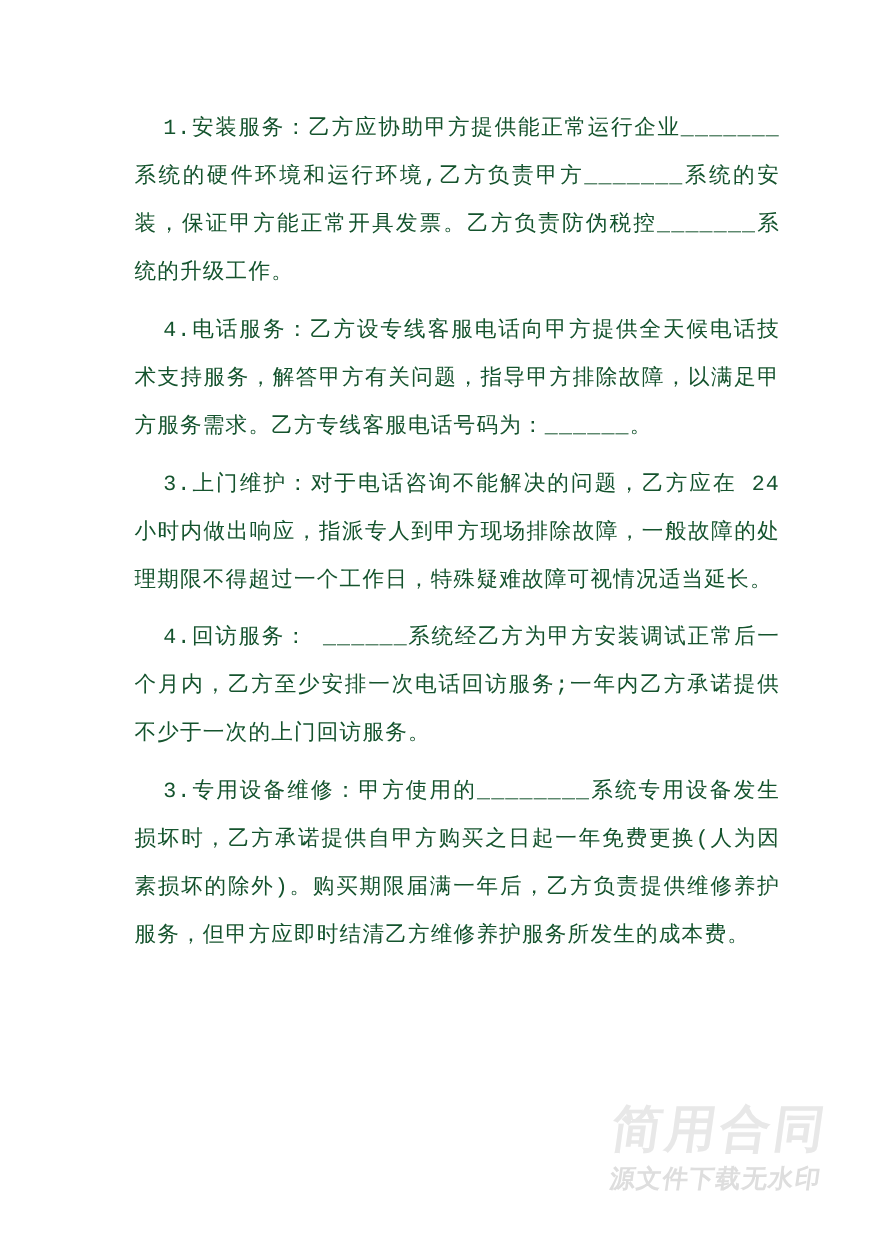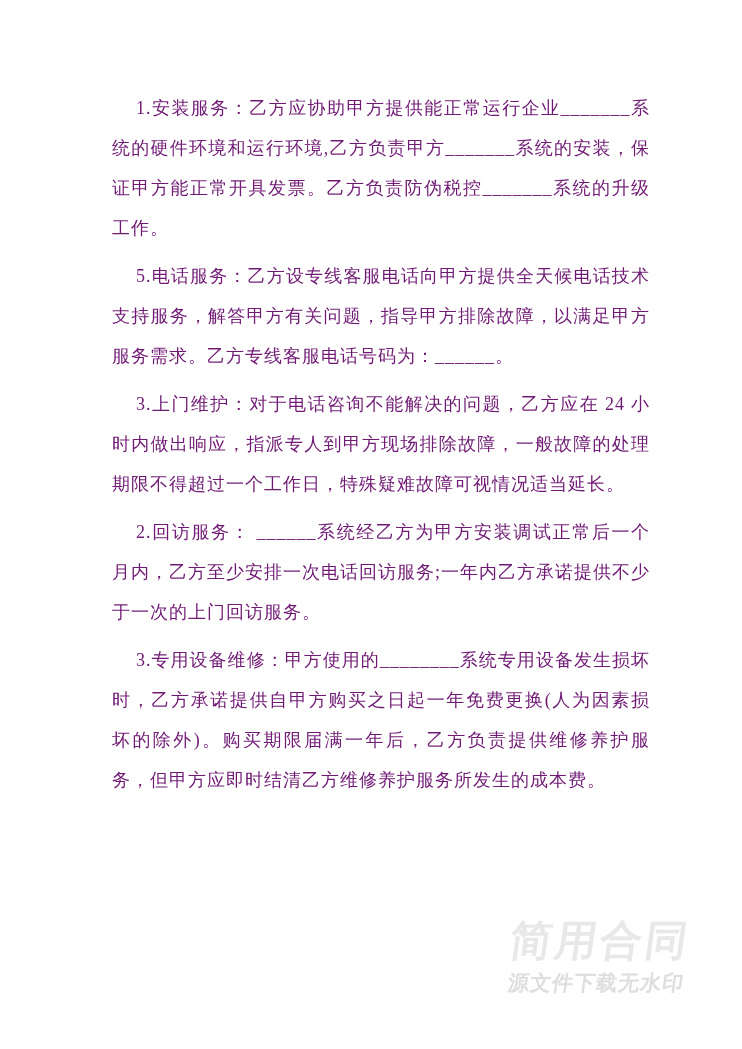--- a/index.html
+++ b/index.html
@@ -19,21 +19,22 @@
     top: 0; left: 0;
     width: 742px;
     height: 1049px;
     background: #ffffff;
   }
   .doc-body {
     position: absolute;
     top: 88px;
     left: 112px;
     width: 538px;
-    color: #701a75;
+    color: #14532d;
+    font-family: Liberation Mono, monospace;
   }
   .clause {
     margin: 0 0 8px 0;
     font-size: 18px;
     line-height: 40px;
     letter-spacing: 1px;
     text-align: justify;
     text-indent: 24px;
     word-break: break-all;
   }
@@ -64,25 +65,25 @@
 </style>
 </head>
 <body>
 
 <div class="page">
 
   <div class="doc-body">
     <p class="clause">1.安装服务：乙方应协助甲方提供能正常运行企业_______系统的硬件环境和运行环境,乙方负责甲方_______系统的安装，保证甲方能正常开具发票。乙方负责防伪税控_______系统的升级工作。</p>
 
 
-    <p class="clause">5.电话服务：乙方设专线客服电话向甲方提供全天候电话技术支持服务，解答甲方有关问题，指导甲方排除故障，以满足甲方服务需求。乙方专线客服电话号码为：______。</p>
+    <p class="clause">4.电话服务：乙方设专线客服电话向甲方提供全天候电话技术支持服务，解答甲方有关问题，指导甲方排除故障，以满足甲方服务需求。乙方专线客服电话号码为：______。</p>
 
     <p class="clause">3.上门维护：对于电话咨询不能解决的问题，乙方应在 24 小时内做出响应，指派专人到甲方现场排除故障，一般故障的处理期限不得超过一个工作日，特殊疑难故障可视情况适当延长。</p>
 
-    <p class="clause">2.回访服务： ______系统经乙方为甲方安装调试正常后一个月内，乙方至少安排一次电话回访服务;一年内乙方承诺提供不少于一次的上门回访服务。</p>
+    <p class="clause">4.回访服务： ______系统经乙方为甲方安装调试正常后一个月内，乙方至少安排一次电话回访服务;一年内乙方承诺提供不少于一次的上门回访服务。</p>
 
     <p class="clause">3.专用设备维修：甲方使用的________系统专用设备发生损坏时，乙方承诺提供自甲方购买之日起一年免费更换(人为因素损坏的除外)。购买期限届满一年后，乙方负责提供维修养护服务，但甲方应即时结清乙方维修养护服务所发生的成本费。</p>
   </div>
 
   <div class="watermark">
     <div class="watermark-title">简用合同</div>
     <div class="watermark-subtitle">源文件下载无水印</div>
   </div>
 
 </div>

